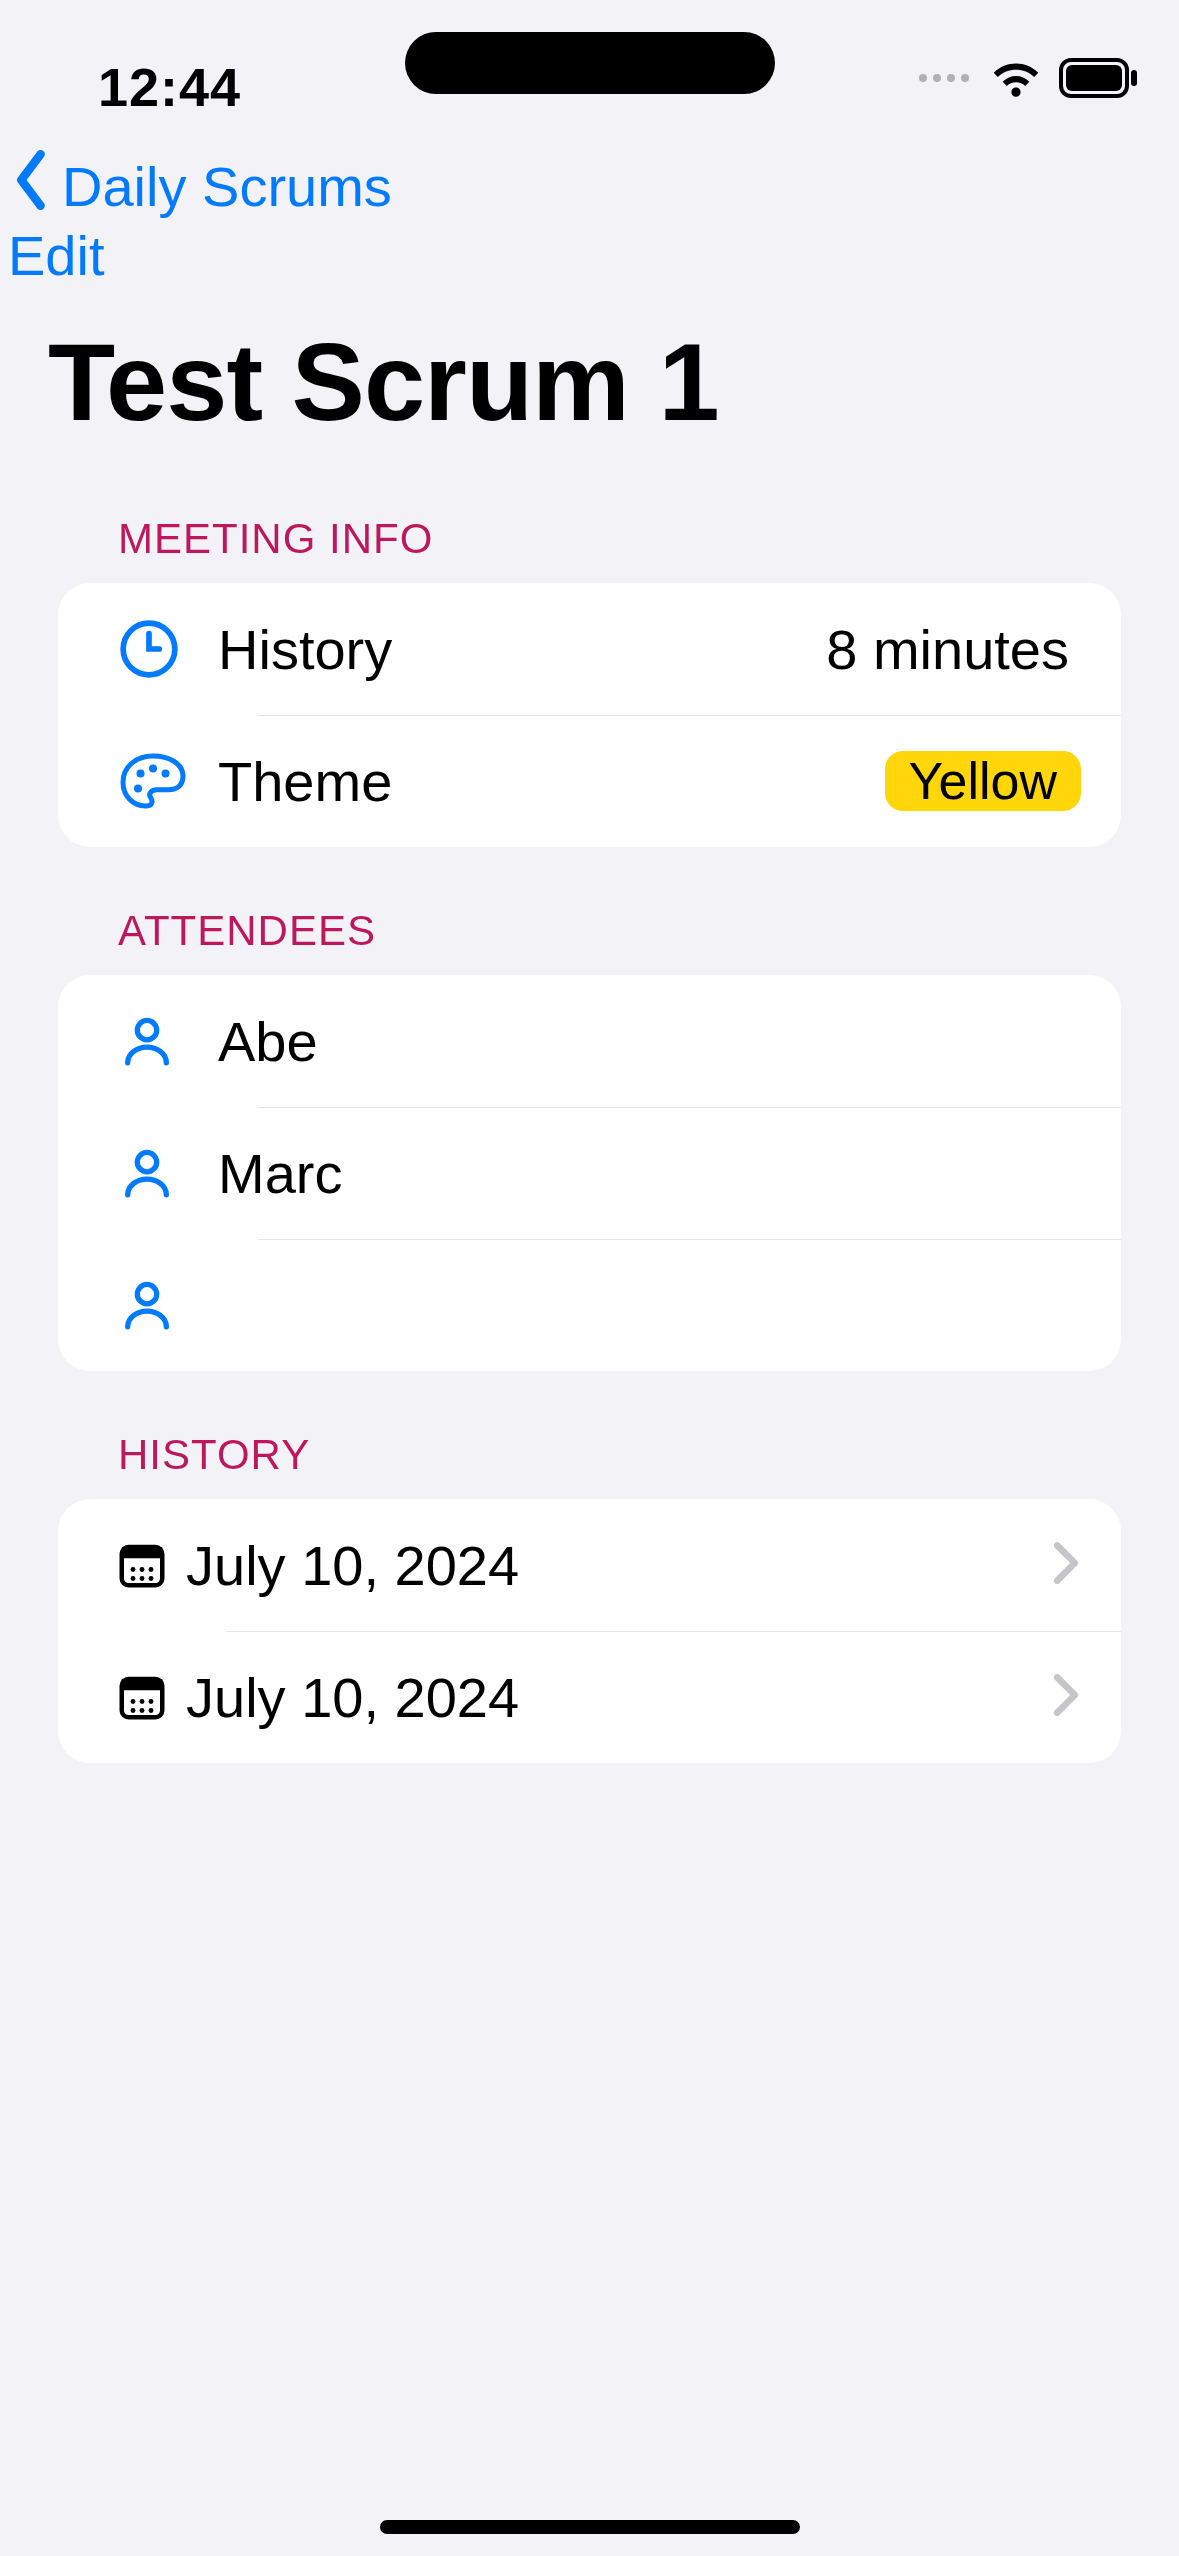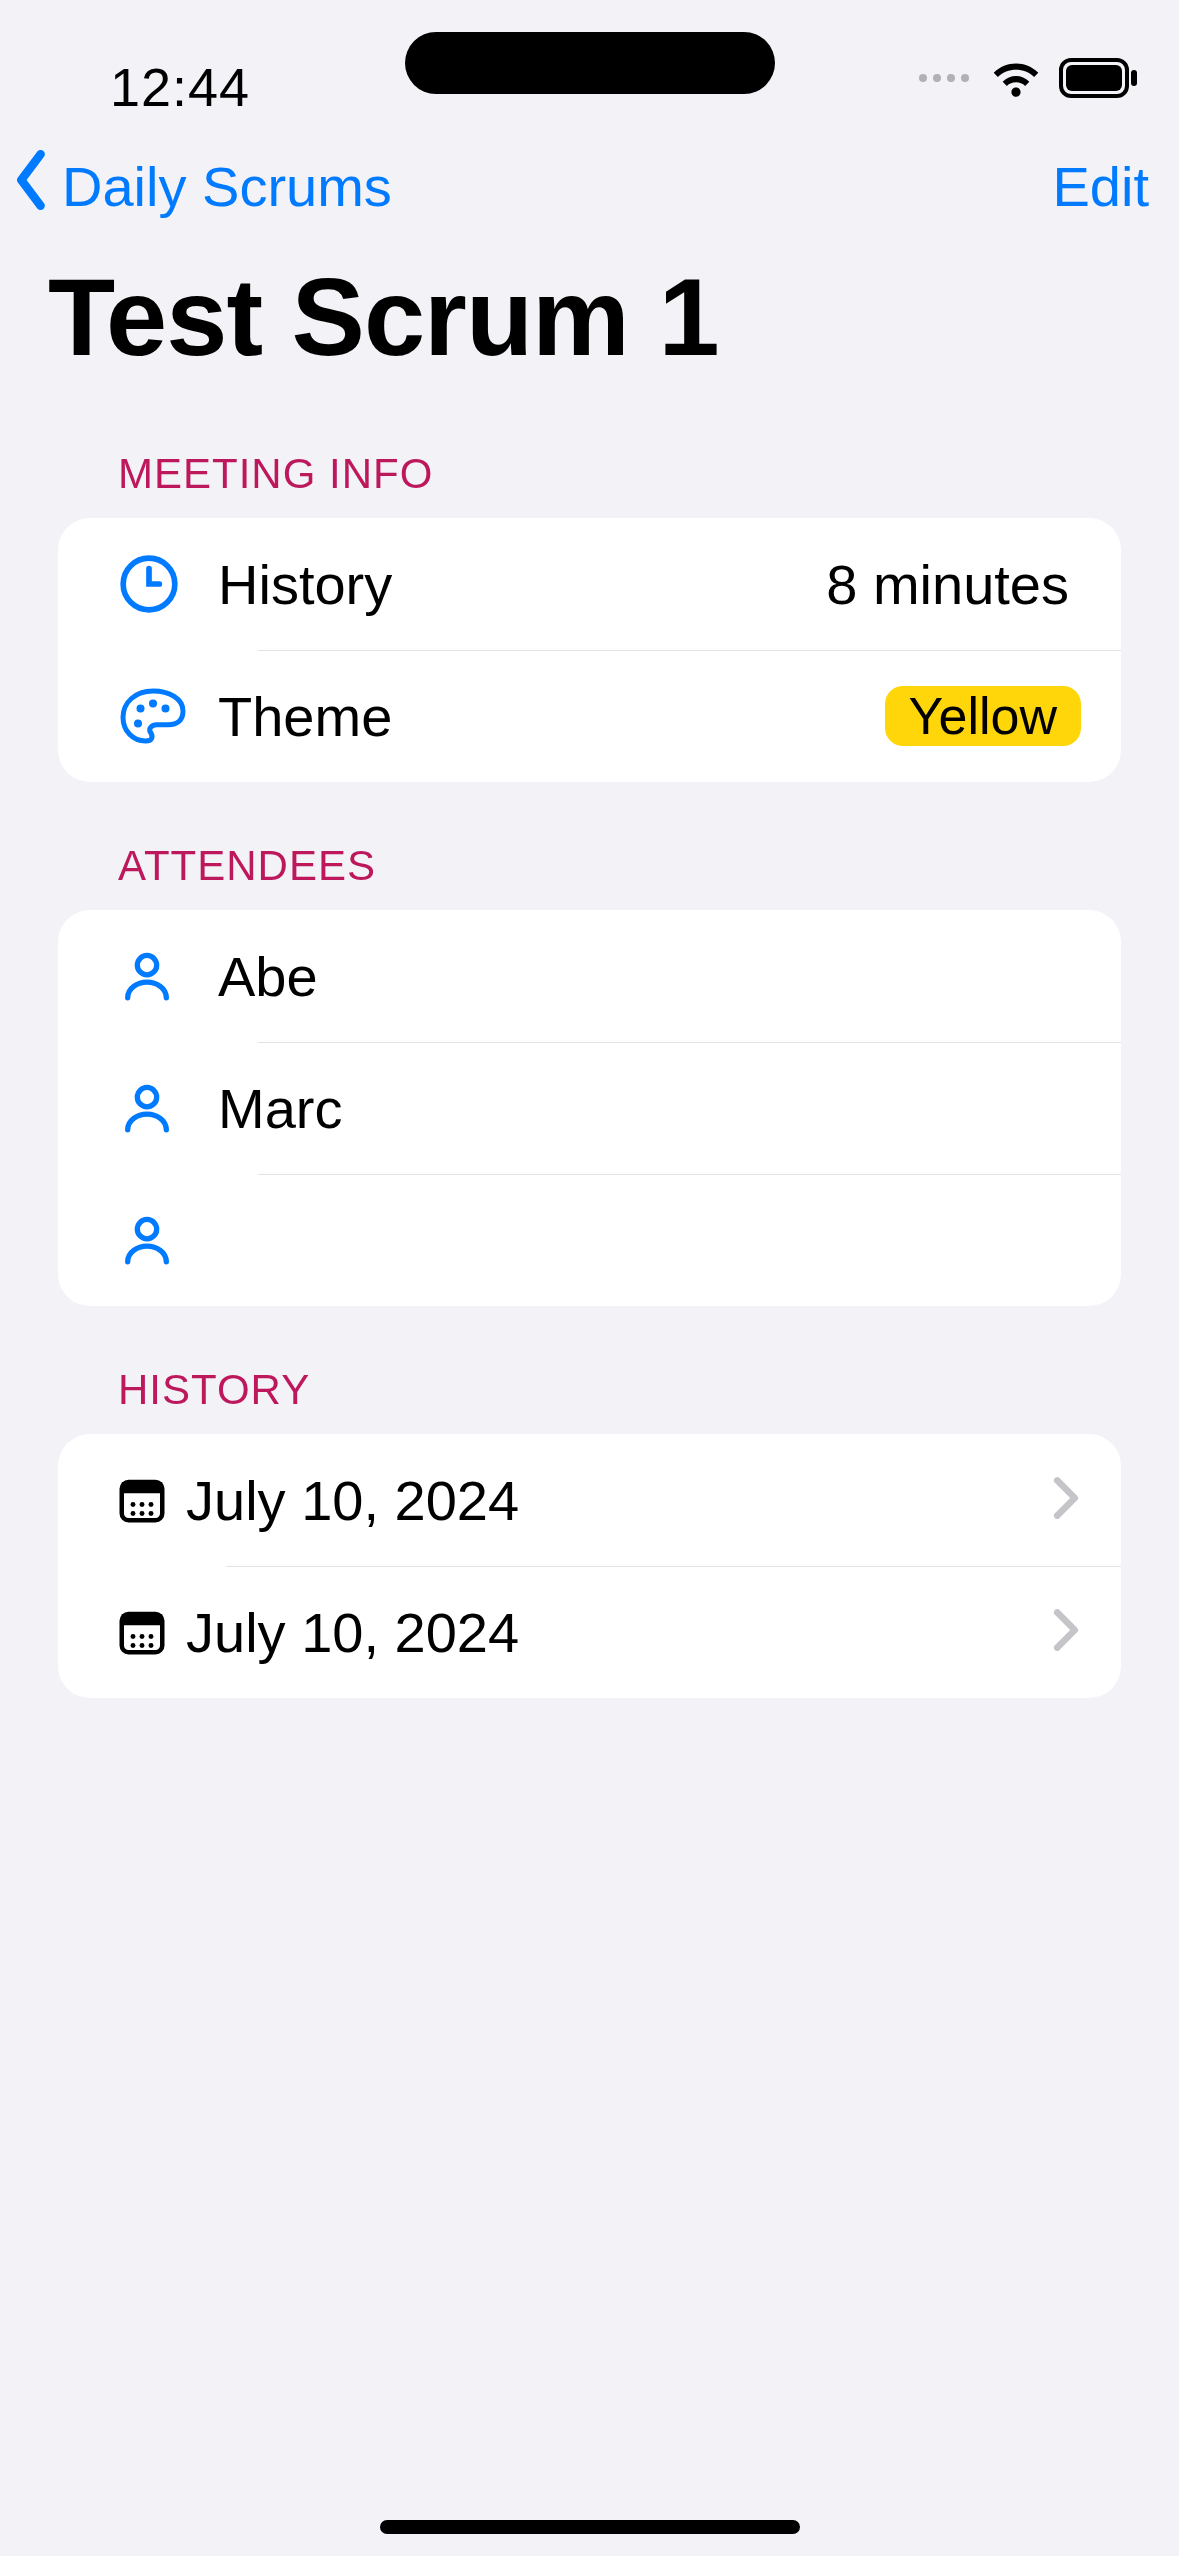--- a/index.html
+++ b/index.html
@@ -13,24 +13,24 @@
     }
 
     
     .statusbar {
       position: relative;
       height: 130px;
       width: 100%;
     }
     .statusbar .time {
       position: absolute;
-      left: 110px;
+      left: 98px;
       top: 56px;
       font-size: 54px;
-      font-weight: 400;
+      font-weight: 700;
       letter-spacing: 1px;
     }
     .notch {
       position: absolute;
       left: 50%;
       top: 32px;
       transform: translateX(-50%);
       width: 370px;
       height: 62px;
       background: #000;
@@ -50,23 +50,23 @@
       margin-right: 4px;
     }
     .dots span {
       width: 8px; height: 8px; border-radius: 50%; background: #b0b0b5;
     }
     .wifi svg, .battery svg { display: block; }
 
     
     .navbar {
       display: flex;
-      align-items: center;
       justify-content: space-between;
       padding: 20px 30px 10px 8px;
+      flex-direction: column;
     }
     .back {
       display: flex;
       align-items: center;
       gap: 4px;
       color: #007aff;
       font-size: 56px;
       font-weight: 400;
     }
     .back-label { padding-left: 2px; }

